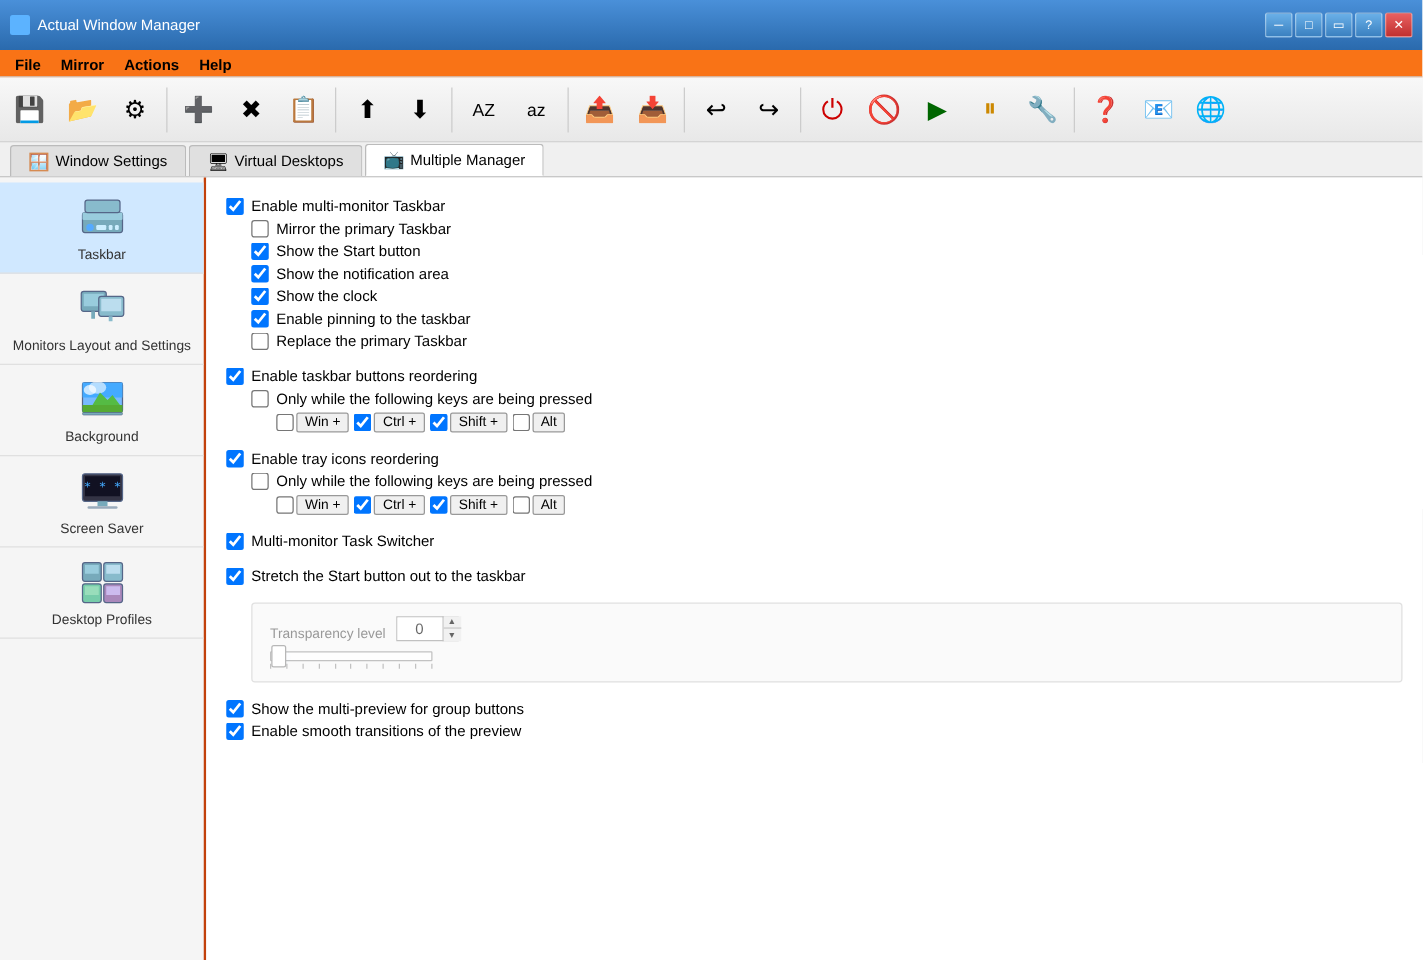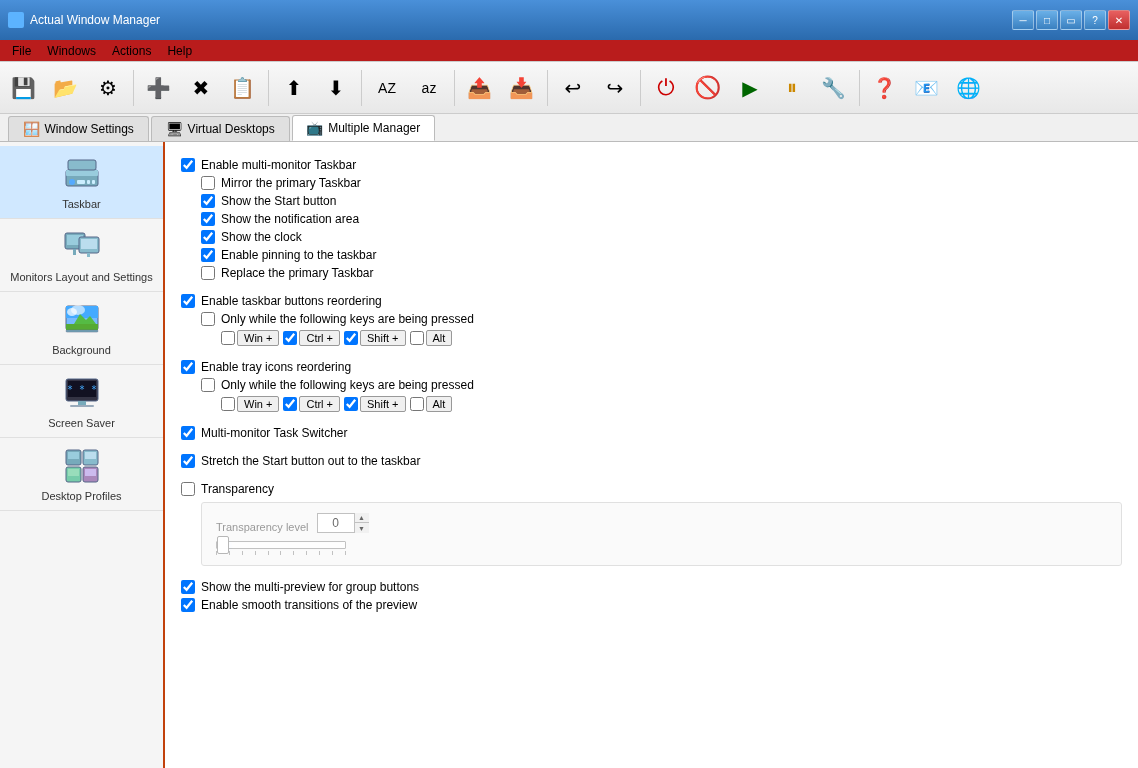--- a/index.html
+++ b/index.html
@@ -21,26 +21,27 @@
     #titlebar .win-btn {
       width: 22px; height: 20px; border: 1px solid rgba(255,255,255,0.4);
       background: linear-gradient(to bottom, #6ab0e8, #3a80c0);
       color: white; font-size: 10px; cursor: pointer;
       display: flex; align-items: center; justify-content: center; border-radius: 2px;
     }
     #titlebar .win-btn.close { background: linear-gradient(to bottom, #e86060, #c03030); }
 
     
     #menubar {
-      background: #b91c1c;
+      background: #f97316;
       border-bottom: 1px solid #ccc;
       height: 22px;
       display: flex;
-      align-items: center;
+      align-items: flex-end;
       padding: 0 4px;
+      font-weight: bold;
     }
     #menubar .menu-item {
       padding: 2px 8px;
       cursor: pointer;
       font-size: 12px;
       border-radius: 2px;
     }
 
     
     #toolbar {
@@ -213,21 +214,21 @@
     <button class="win-btn">─</button>
     <button class="win-btn">□</button>
     <button class="win-btn">▭</button>
     <button class="win-btn">?</button>
     <button class="win-btn close">✕</button>
   </div>
 </div>
 
 <div id="menubar">
   <span class="menu-item">File</span>
-  <span class="menu-item">Windows</span>
+  <span class="menu-item">Mirror</span>
   <span class="menu-item">Actions</span>
   <span class="menu-item">Help</span>
 </div>
 
 <div id="toolbar">
   <button class="tb-btn">💾</button>
   <button class="tb-btn">📂</button>
   <button class="tb-btn">⚙</button>
   <div class="tb-sep"></div>
   <button class="tb-btn">➕</button>
@@ -444,24 +445,20 @@
     </div>
 
     <div class="section">
       <div class="checkbox-row">
         <input type="checkbox" checked="" style="">
         <label>Stretch the Start button out to the taskbar</label>
       </div>
     </div>
 
     <div class="section">
-      <div class="checkbox-row">
-        <input type="checkbox" style="">
-        <label>Transparency</label>
-      </div>
       <div class="transparency-box">
         <div class="transparency-row">
           <span class="transparency-label">Transparency level</span>
           <div class="spinbox">
             <input type="text" value="0" style="width: 36px; height: 18px; border: none; outline: none; font-size: 12px; text-align: center;">
             <div class="spinbox-arrows">
               <button class="spin-up">▲</button>
               <button class="spin-down">▼</button>
             </div>
           </div>

